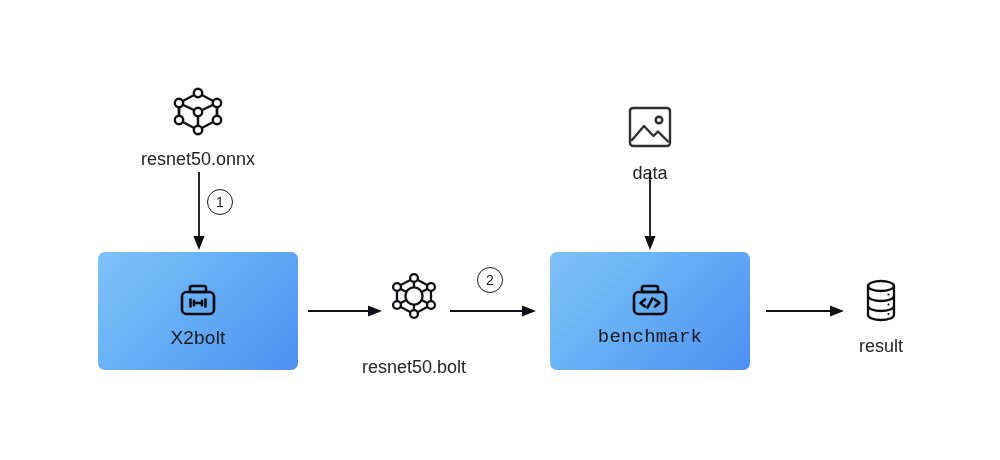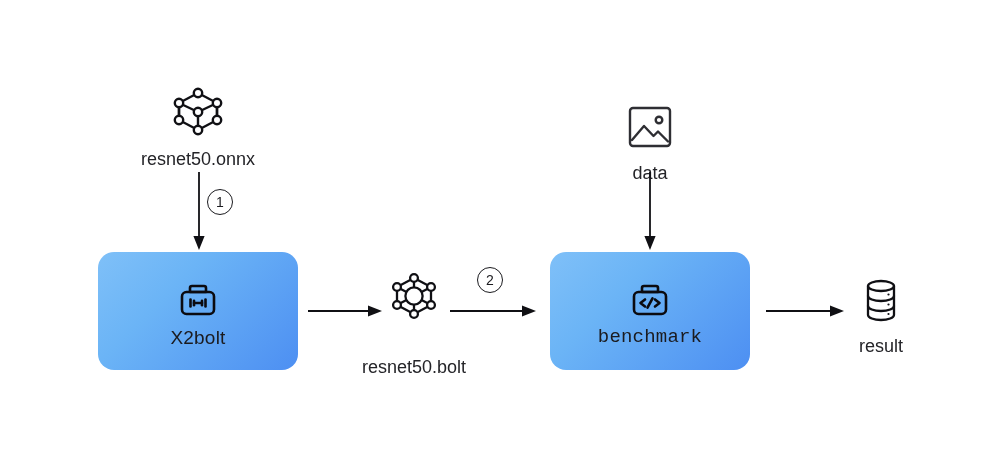--- a/index.html
+++ b/index.html
@@ -18,21 +18,21 @@
     width: 1000px;
     height: 460px;
     background: #ffffff;
   }
 
   
   .proc-box {
     position: absolute;
     width: 200px;
     height: 118px;
-    border-radius: 16px;
+    border-radius: 7px;
     background: linear-gradient(135deg, #7FC0F8 0%, #6BB4F6 35%, #4D8FF2 100%);
     display: flex;
     flex-direction: column;
     align-items: center;
     justify-content: center;
   }
   .proc-box .box-icon {
     width: 44px;
     height: 44px;
     margin-bottom: 4px;

